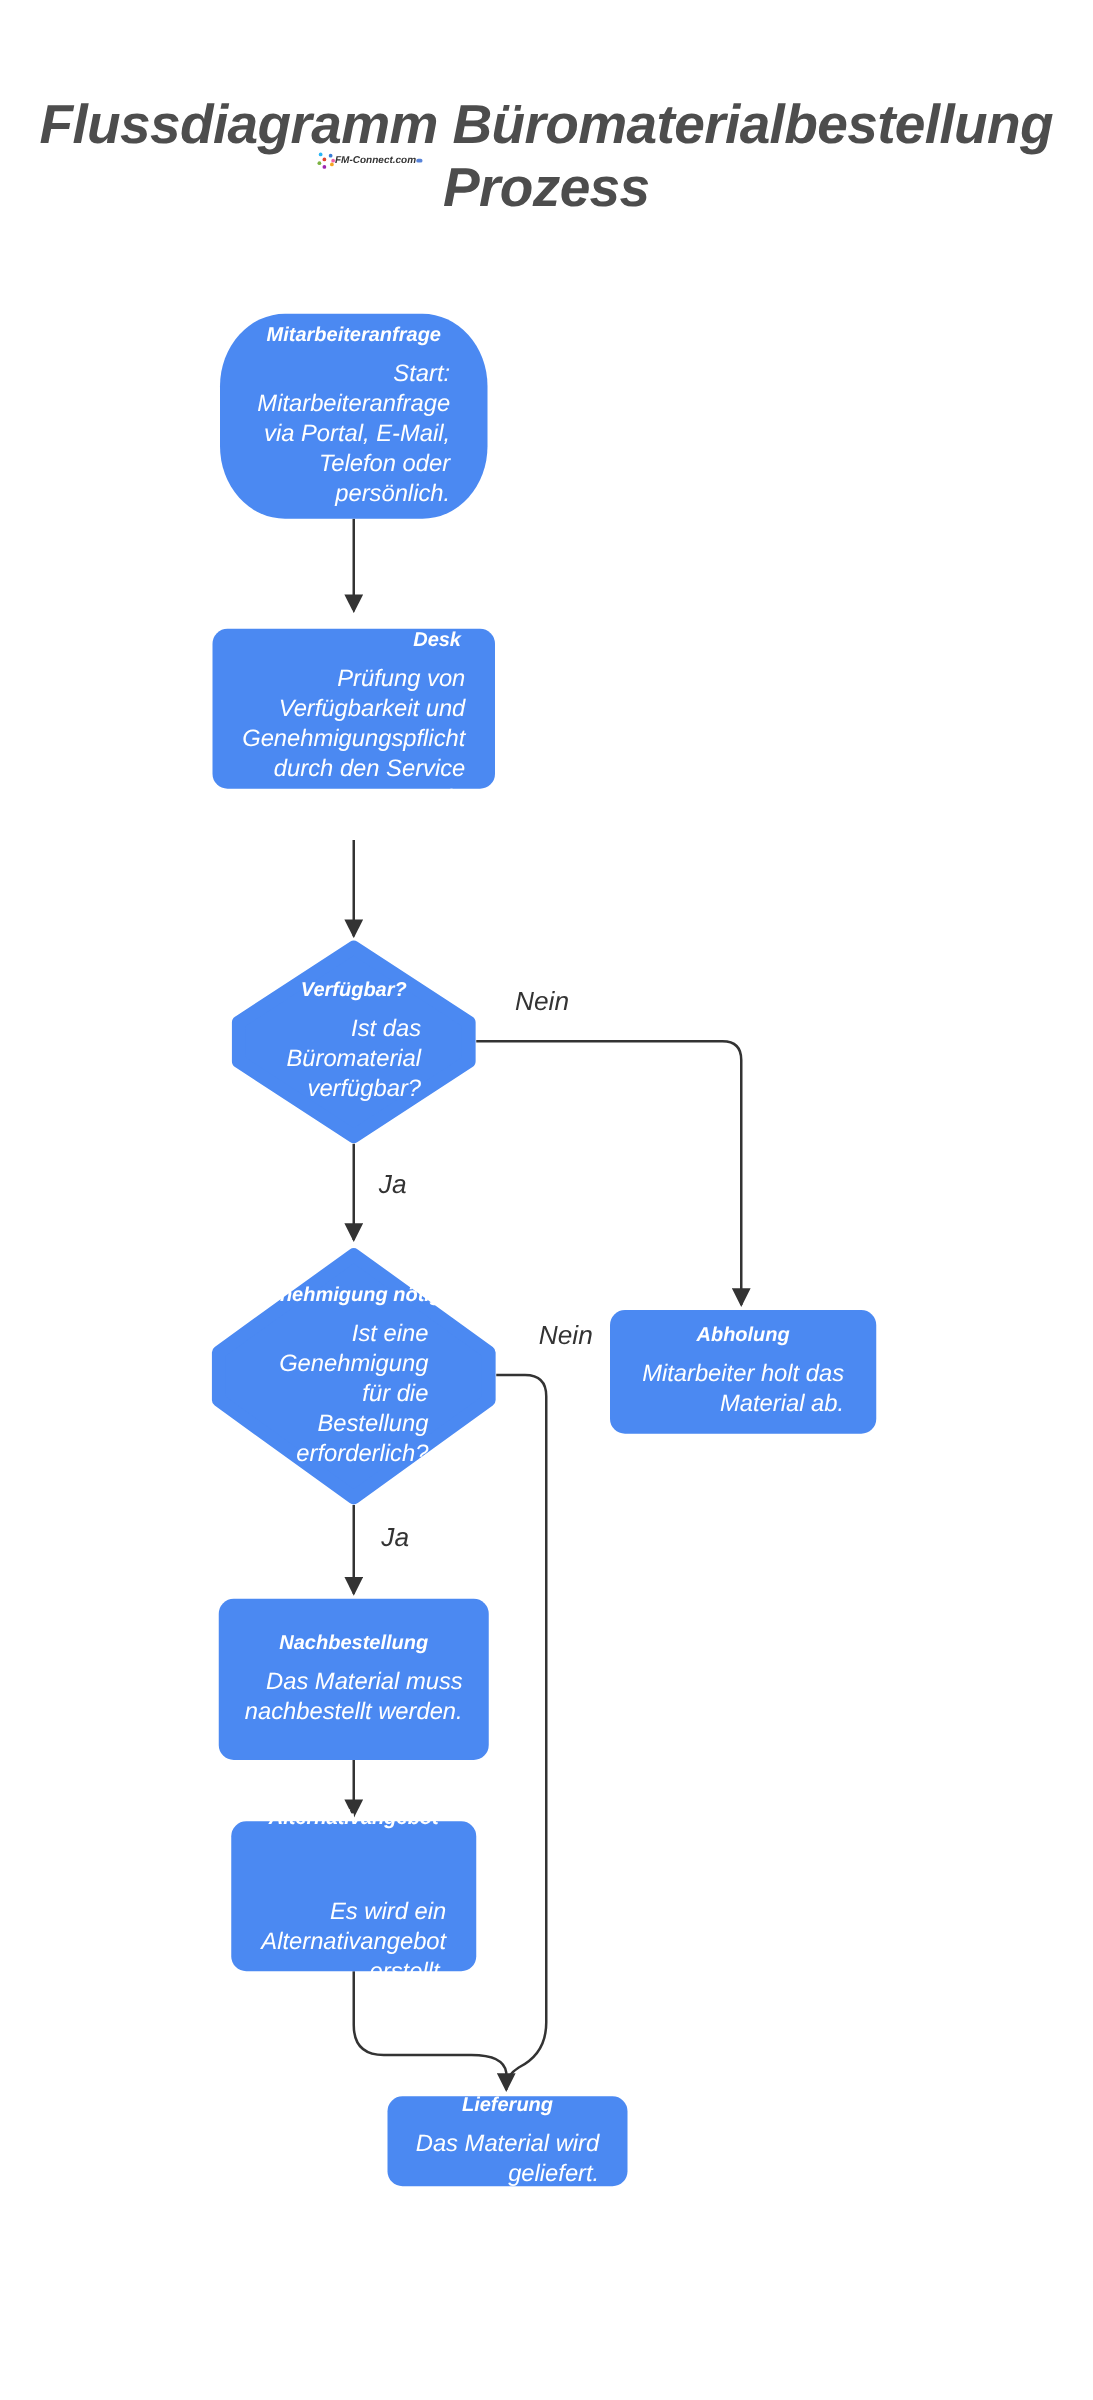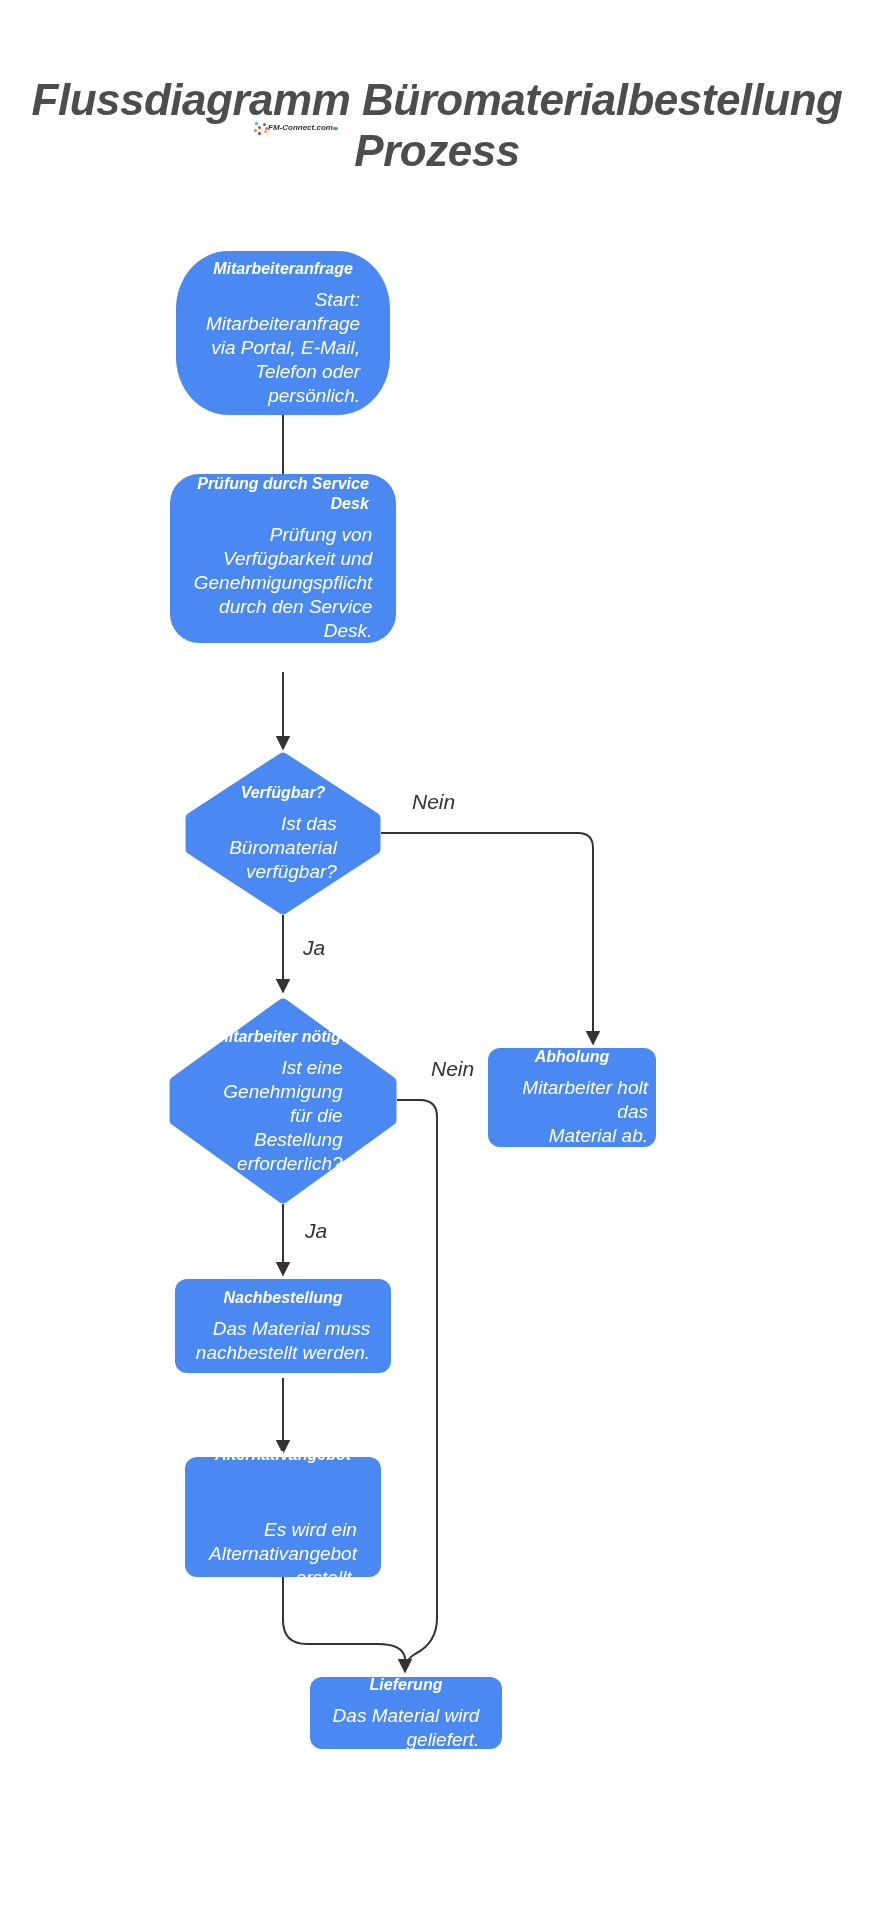--- a/index.html
+++ b/index.html
@@ -78,21 +78,21 @@
 
   <div class="node stadium" style="left:176px;top:251px;width:214px;height:164px;">
     <div class="node-title">Mitarbeiteranfrage</div>
     <div class="node-body">Start:
 Mitarbeiteranfrage
 via Portal, E-Mail,
 Telefon oder
 persönlich.</div>
   </div>
 
-  <div class="node rect" style="left:170px;top:474px;width:226px;height:169px;border-radius:29px;">
+  <div class="node rect" style="left:170px;top:503px;width:226px;height:128px;">
     <div class="node-title">Prüfung durch Service
 Desk</div>
     <div class="node-body">Prüfung von
 Verfügbarkeit und
 Genehmigungspflicht
 durch den Service
 Desk.</div>
   </div>
 
   <div class="node hex" style="left:185px;top:752px;width:196px;height:163px;">
@@ -100,41 +100,41 @@
       <polygon class="hex-shape" points="98,6 190,66 190,97 98,157 6,97 6,66"></polygon>
     </svg>
     <div class="hex-text">
       <div class="node-title">Verfügbar?</div>
       <div class="node-body">Ist das
 Büromaterial
 verfügbar?</div>
     </div>
   </div>
 
-  <div class="node rect" style="left:488px;top:1048px;width:168px;height:99px;">
+  <div class="node rect" style="left:488px;top:1048px;width:213px;height:99px;">
     <div class="node-title">Abholung</div>
     <div class="node-body">Mitarbeiter holt das
 Material ab.</div>
   </div>
 
   <div class="node hex" style="left:169px;top:998px;width:228px;height:206px;">
     <svg width="228" height="206" viewBox="0 0 228 206">
       <polygon class="hex-shape" points="114,6 222,84 222,122 114,200 6,122 6,84"></polygon>
     </svg>
     <div class="hex-text">
-      <div class="node-title">Mitarbeiter nötig?</div>
+      <div class="node-title">Genehmigung nötig?</div>
       <div class="node-body">Ist eine
 Genehmigung
 für die
 Bestellung
 erforderlich?</div>
     </div>
   </div>
 
-  <div class="node rect" style="left:175px;top:1279px;width:216px;height:94px;">
+  <div class="node rect" style="left:175px;top:1279px;width:216px;height:129px;">
     <div class="node-title">Nachbestellung</div>
     <div class="node-body">Das Material muss
 nachbestellt werden.</div>
   </div>
 
   <div class="node rect" style="left:185px;top:1457px;width:196px;height:120px;gap:44px;">
     <div class="node-title">Alternativangebot</div>
     <div class="node-body">Es wird ein
 Alternativangebot
 erstellt.</div>

